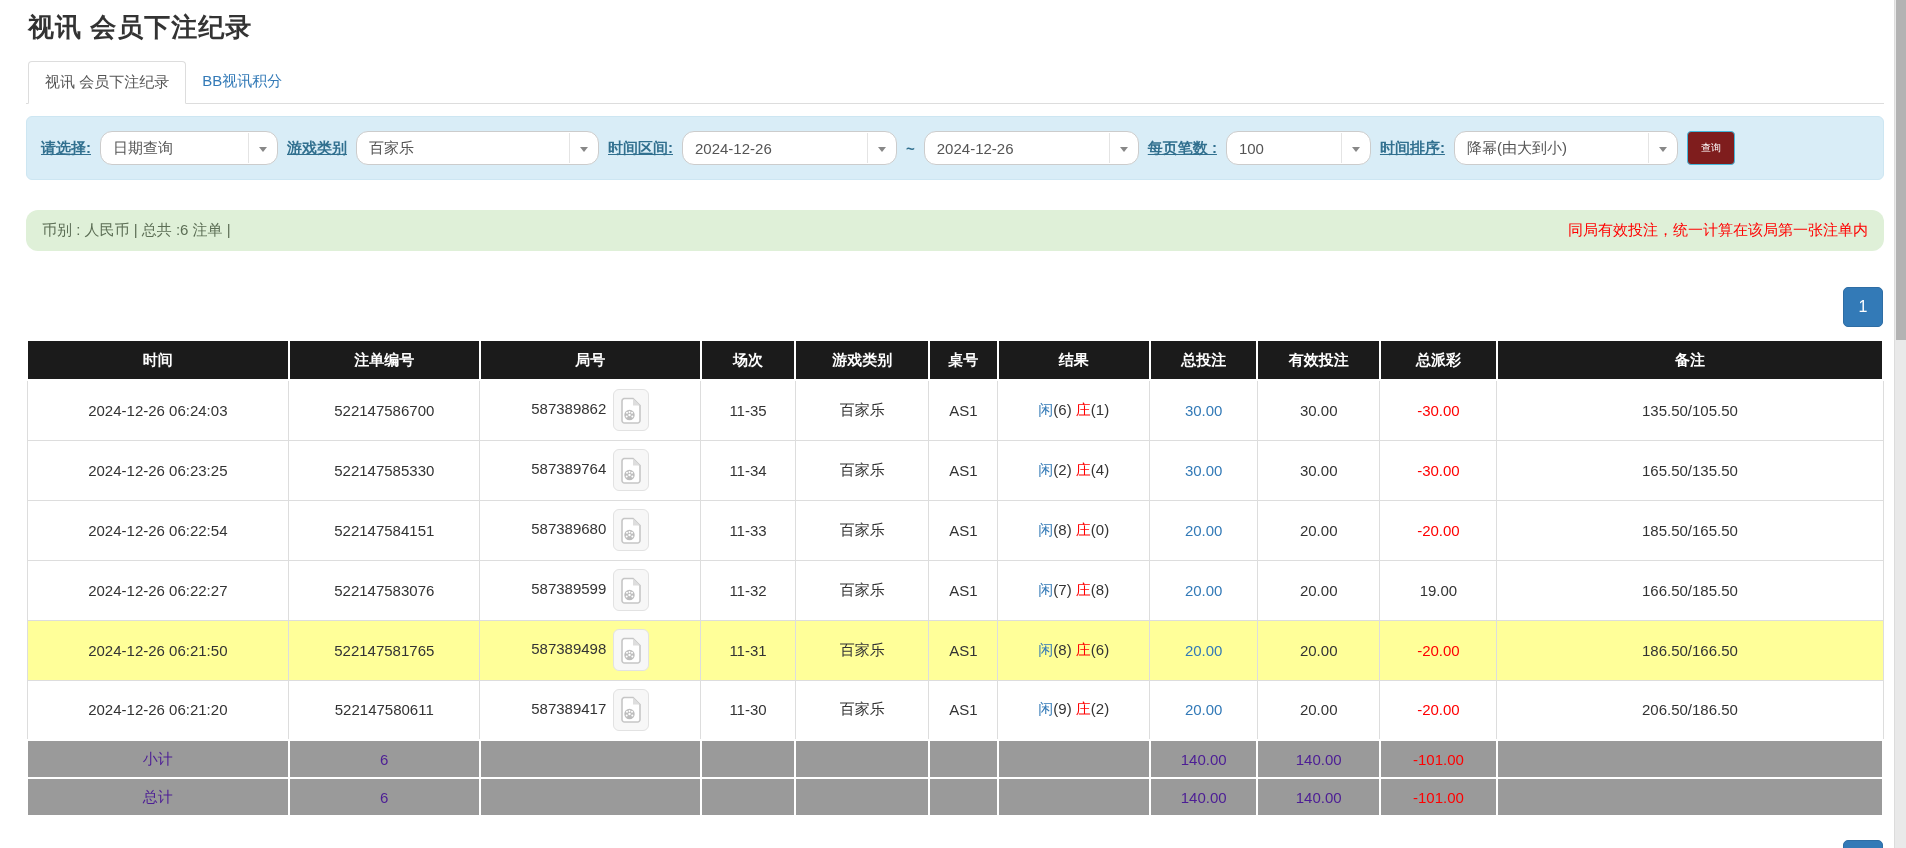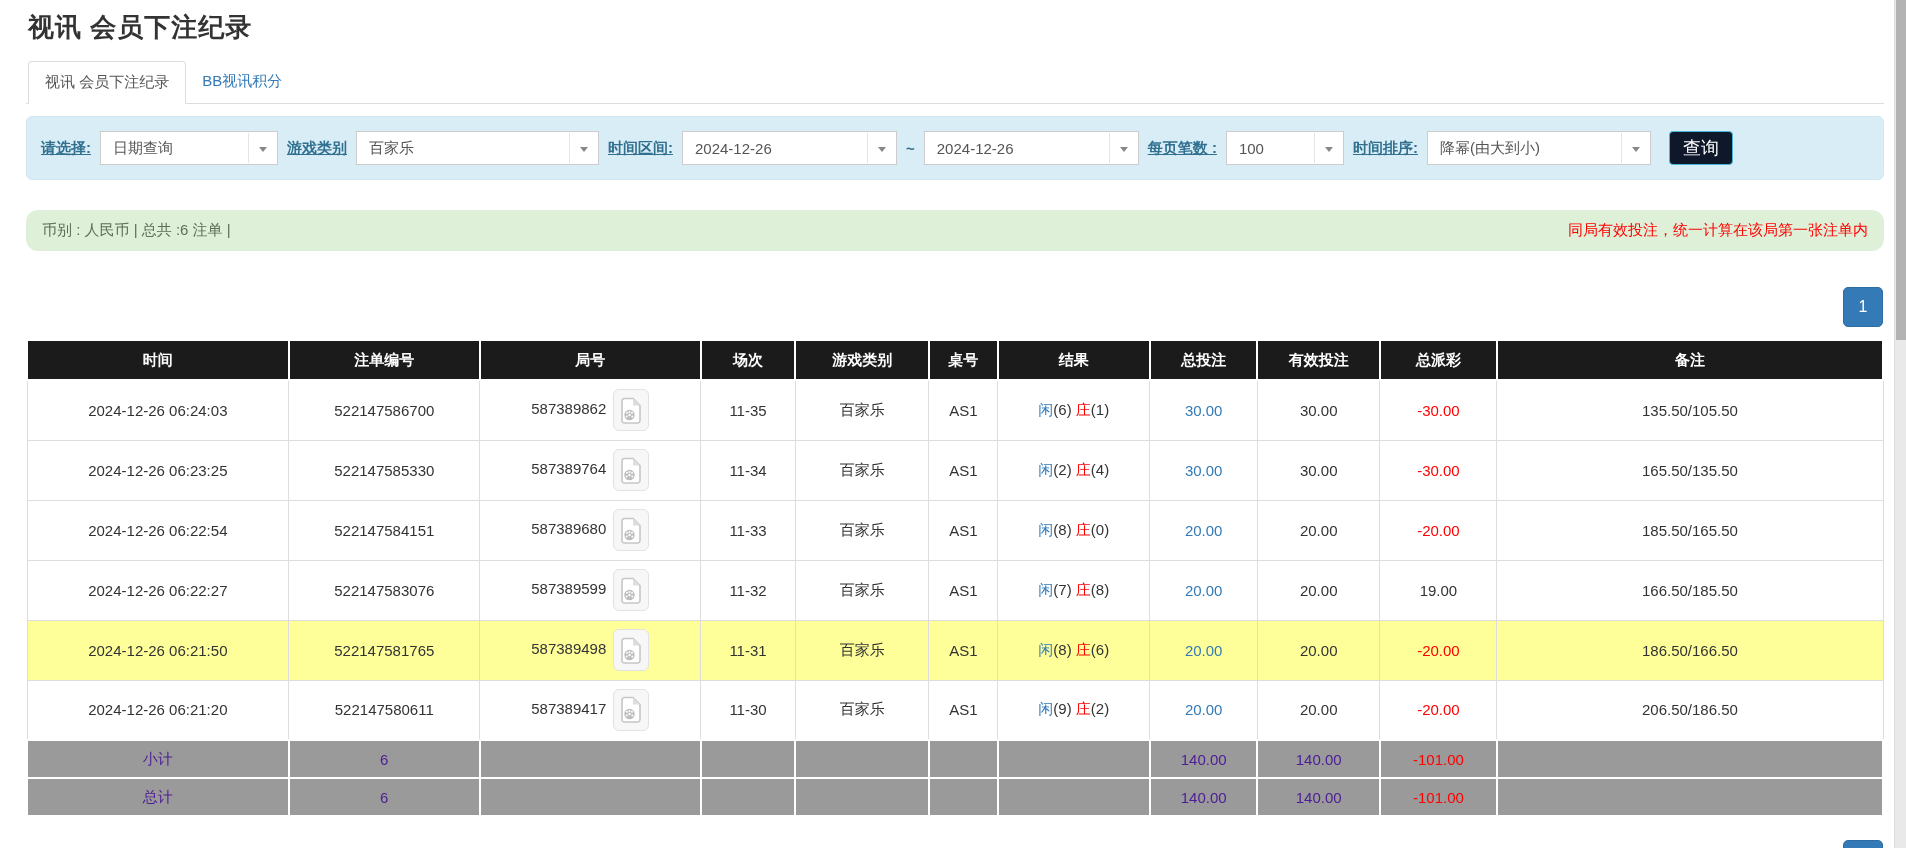--- a/index.html
+++ b/index.html
@@ -13,29 +13,29 @@
   .tabs { display:flex; border-bottom:1px solid #ddd; padding-left:2px; }
   .tab { font-size:15px; padding:11px 16px; cursor:pointer; }
   .tab.active { background:#fff; border:1px solid #ddd; border-bottom:1px solid #fff;
     border-radius:4px 4px 0 0; margin-bottom:-1px; color:#555; }
   .tab.link { color:#337ab7; }
 
   
   .filter { margin-top:12px; background:#d9edf7; border:1px solid #cde6f2; border-radius:6px;
     padding:14px 14px; display:flex; align-items:center; gap:9px; white-space:nowrap; }
   .flabel { font-size:15px; font-weight:bold; color:#31708f;text-decoration:underline; }
-  .sel { position:relative; height:34px; background:#fff; border:1px solid #ccc; border-radius:0;
+  .sel { position:relative; height:34px; background:#fff; border:1px solid #ccc; border-radius:12px;
     display:inline-flex; align-items:center; padding:0 30px 0 12px; font-size:15px; color:#555; cursor:pointer; }
   .sel .arr { position:absolute; right:10px; top:15px; width:0; height:0;
     border-left:4px solid transparent; border-right:4px solid transparent; border-top:5px solid #888; }
   .sel .sep { position:absolute; right:28px; top:1px; bottom:1px; width:1px; background:#e4e4e4; }
-  .w178{width:178px} .w243{width:243px} .w215{width:215px} .w145{width:118px} .w198{width:224px}
+  .w178{width:178px} .w243{width:243px} .w215{width:215px} .w145{width:145px} .w198{width:224px}
   .tilde { font-size:15px; color:#31708f; font-weight:bold; }
-  .btn-search { margin-left:9px; background:#0f172a; border:1px solid #46b8da; color:#fff;
-    font-size:18px; height:34px; padding:0 13px; border-radius:4px; cursor:pointer; }
+  .btn-search { margin-left:0; background:#7f1d1d; border:1px solid #46b8da; color:#fff;
+    font-size:10px; height:34px; padding:0 13px; border-radius:4px; cursor:pointer; }
 
   
   .summary { margin-top:30px; background:#dff0d8; border-radius:12px; padding:11px 16px;
     display:flex; justify-content:space-between; align-items:center; font-size:15px; }
   .sum-left { color:#5c6e55; }
   .sum-right { color:#f00; }
 
   
   .pag-top { display:flex; justify-content:flex-end; margin:36px 1px 12px 0; }
   .pbtn { width:40px; height:40px; background:#337ab7; border:1px solid #2e6da4; border-radius:5px;

